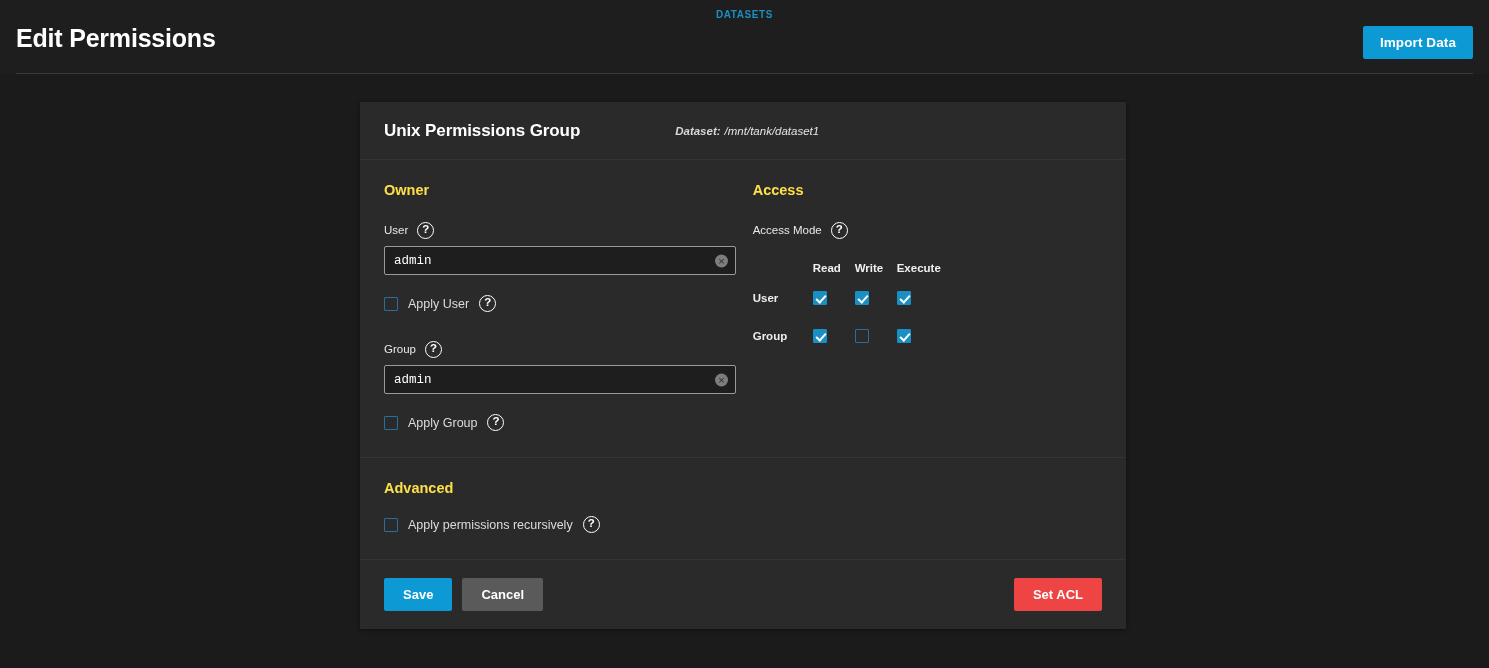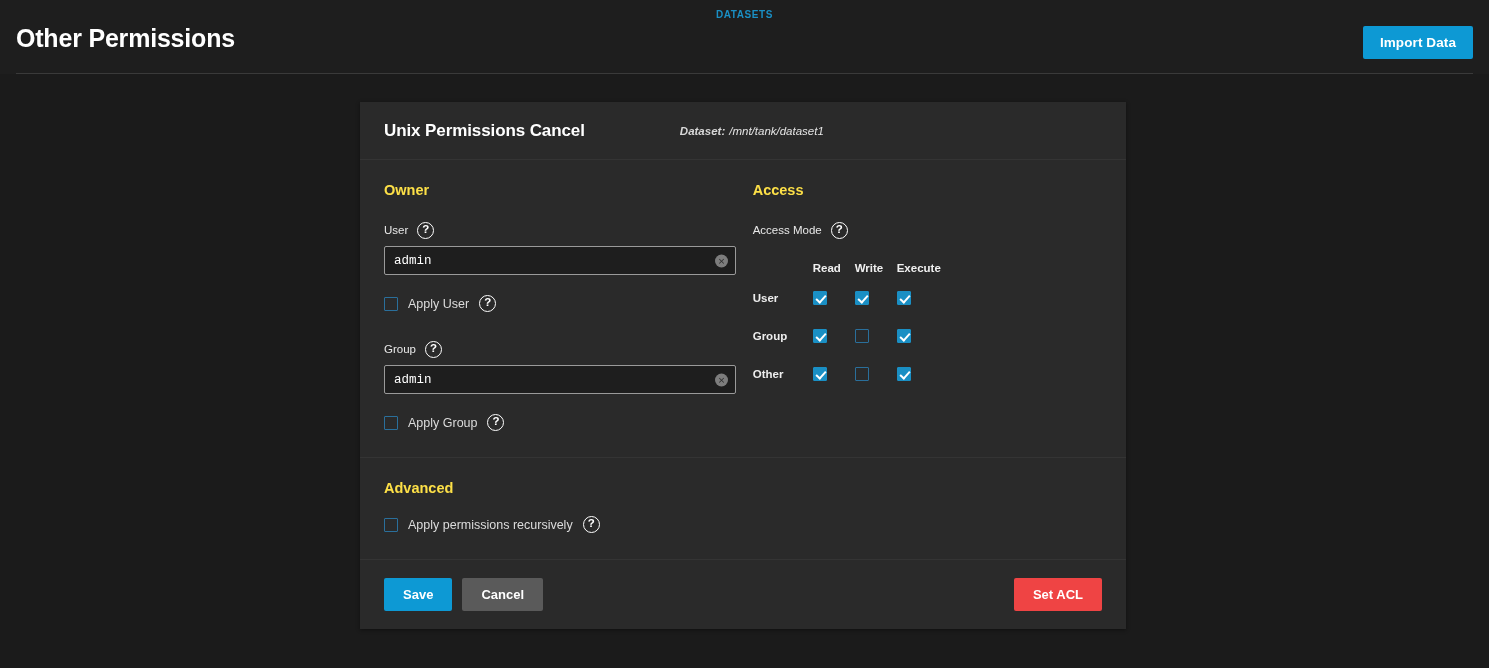--- a/index.html
+++ b/index.html
@@ -254,31 +254,31 @@
   }
   .btn-save { background: #0d99d4; }
   .btn-cancel { background: #5a5a5a; margin-left: 10px; }
   .btn-acl { background: #ef4444; margin-left: auto; }
 </style>
 </head>
 <body>
 
 <div class="topbar">
   <div class="breadcrumb">DATASETS</div>
-  <div class="page-title">Other Permissions</div>
+  <div class="page-title">Edit Permissions</div>
   <button class="import-btn">Import Data</button>
   <div class="topbar-divider"></div>
 </div>
 
 <div class="page-body">
 
   <div class="card">
 
     <div class="card-header">
-      <div class="card-title">Unix Permissions Cancel</div>
+      <div class="card-title">Unix Permissions Group</div>
       <div class="dataset-info">
         <span>Dataset:</span><span class="dataset-path">/mnt/tank/dataset1</span>
       </div>
     </div>
 
     <div class="card-body">
 
       <div class="col-owner">
         <div class="section-heading">Owner</div>
 
@@ -348,32 +348,20 @@
                 <span class="cbox checked"></span>
               </div>
             <div class="matrix-cell">
                 <span class="cbox"></span>
               </div>
             <div class="matrix-cell">
                 <span class="cbox checked"></span>
               </div>
           </div>
 
-          <div class="matrix-row">
-            <div class="matrix-rowlabel">Other</div>
-            <div class="matrix-cell">
-                <span class="cbox checked"></span>
-              </div>
-            <div class="matrix-cell">
-                <span class="cbox"></span>
-              </div>
-            <div class="matrix-cell">
-                <span class="cbox checked"></span>
-              </div>
-          </div>
         </div>
       </div>
     </div>
 
     <div class="advanced">
       <div class="section-heading">Advanced</div>
       <div class="checkbox-row">
         <span class="cbox"></span>
         <span class="cbox-label">Apply permissions recursively</span>
         <span class="help-icon">?</span>

